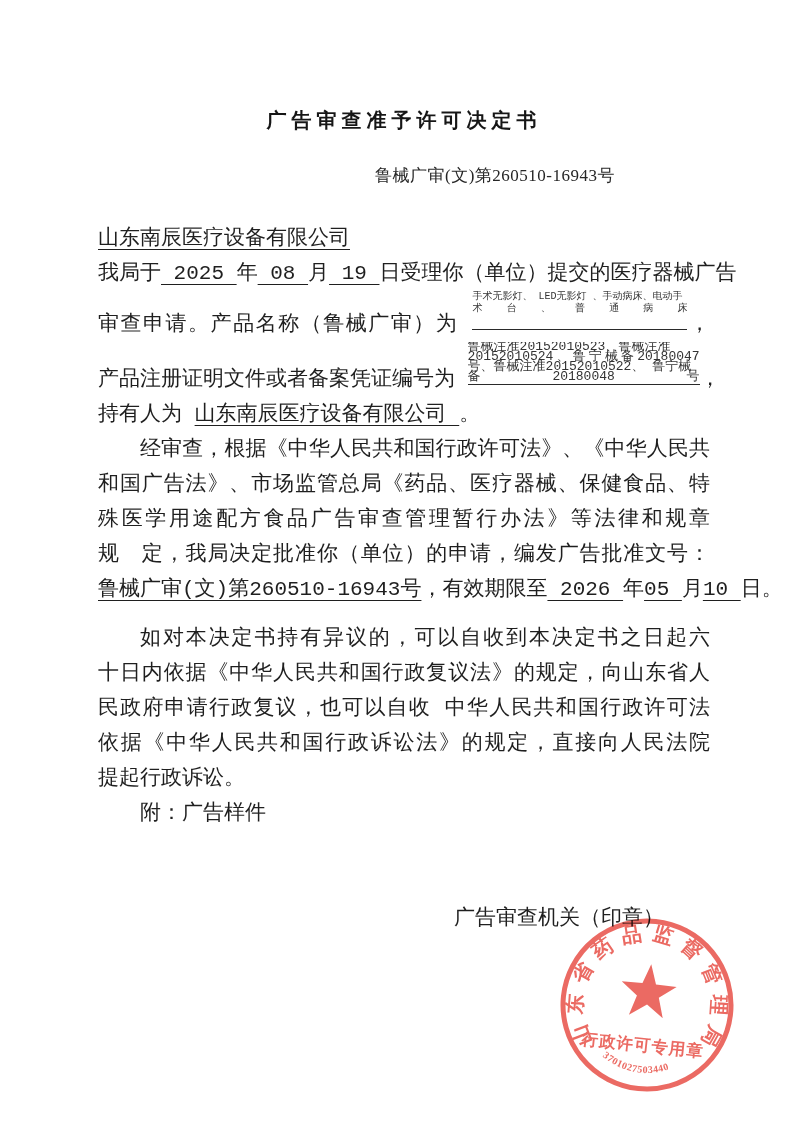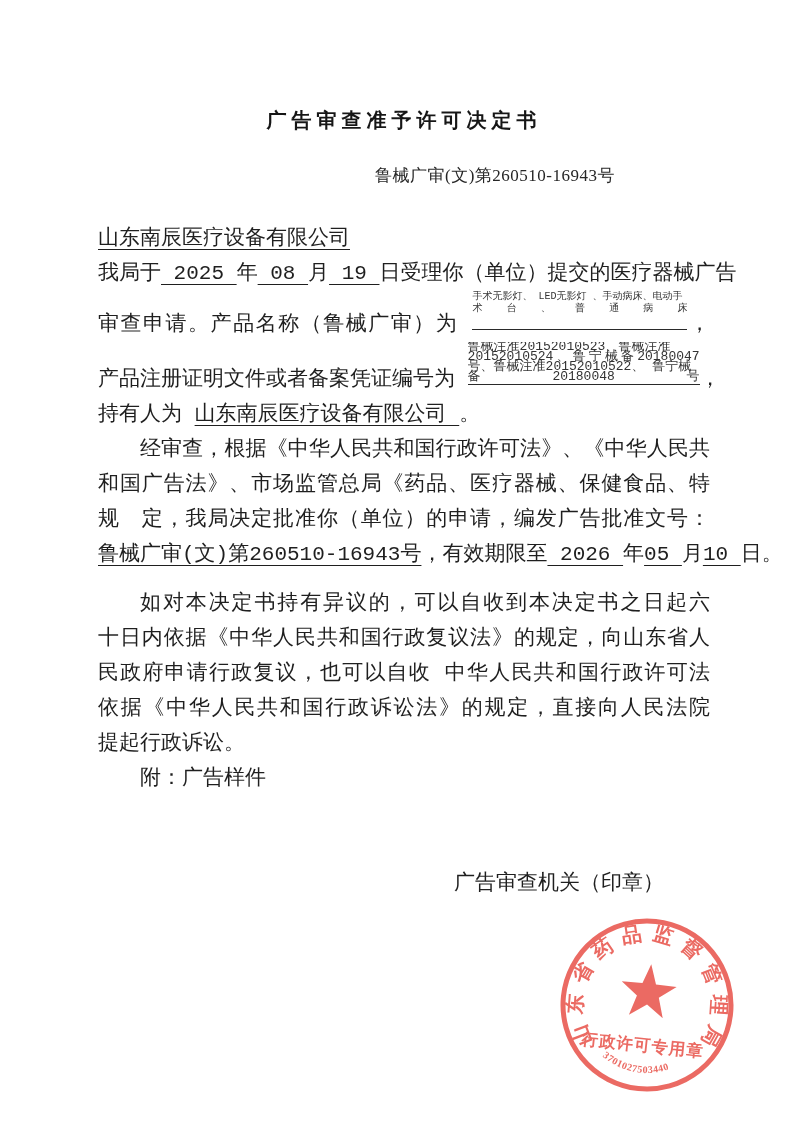--- a/index.html
+++ b/index.html
@@ -116,20 +116,21 @@
   <div class="doc-number">鲁械广审(文)第260510-16943号</div>
   <div class="lines">
       <div class="line"><span class="u">山东南辰医疗设备有限公司</span></div>
       <div class="line j"><span>我局于</span><span class="u"> 2025 </span><span>年</span><span class="u"> 08 </span><span>月</span><span class="u"> 19 </span><span>日受理你（单位）提交的医疗器械广告</span></div>
       <div class="line j"><span>审查申请。产品名称（鲁械广审）为 </span><span class="u-sm">手术无影灯、 LED无影灯 、手动病床、电动手术台、普通病床</span><span>，</span></div>
       <div class="line j"><span>产品注册证明文件或者备案凭证编号为 </span><span class="u-xs">鲁械注准20152010523、鲁械注准20152010524、鲁宁械备20180047
 号、鲁械注准20152010522、 鲁宁械备20180048号</span><span>，</span></div>
       <div class="line"><span>持有人为 </span><span class="u">山东南辰医疗设备有限公司 </span><span> 。</span></div>
       <div class="line j ind"><span>经审查，根据《中华人民共和国行政许可法》、《中华人民共</span></div>
       <div class="line j"><span>和国广告法》、市场监管总局《药品、医疗器械、保健食品、特</span></div>
+      <div class="line j"><span>殊医学用途配方食品广告审查管理暂行办法》等法律和规章</span></div>
       <div class="line j"><span>规　定，我局决定批准你（单位）的申请，编发广告批准文号：</span></div>
       <div class="line j"><span class="u">鲁械广审(文)第260510-16943号</span><span>，有效期限至</span><span class="u"> 2026 </span><span>年</span><span class="u">05 </span><span>月</span><span class="u">10 </span><span>日。</span></div>
       <div class="line j ind para"><span>如对本决定书持有异议的，可以自收到本决定书之日起六</span></div>
       <div class="line j"><span>十日内依据《中华人民共和国行政复议法》的规定，向山东省人</span></div>
       <div class="line j"><span>民政府申请行政复议，也可以自收 中华人民共和国行政许可法</span></div>
       <div class="line j"><span>依据《中华人民共和国行政诉讼法》的规定，直接向人民法院</span></div>
       <div class="line"><span>提起行政诉讼。</span></div>
       <div class="line ind"><span>附：广告样件</span></div>
       <div class="line sign-org"><span>广告审查机关（印章）</span></div>
     </div>

